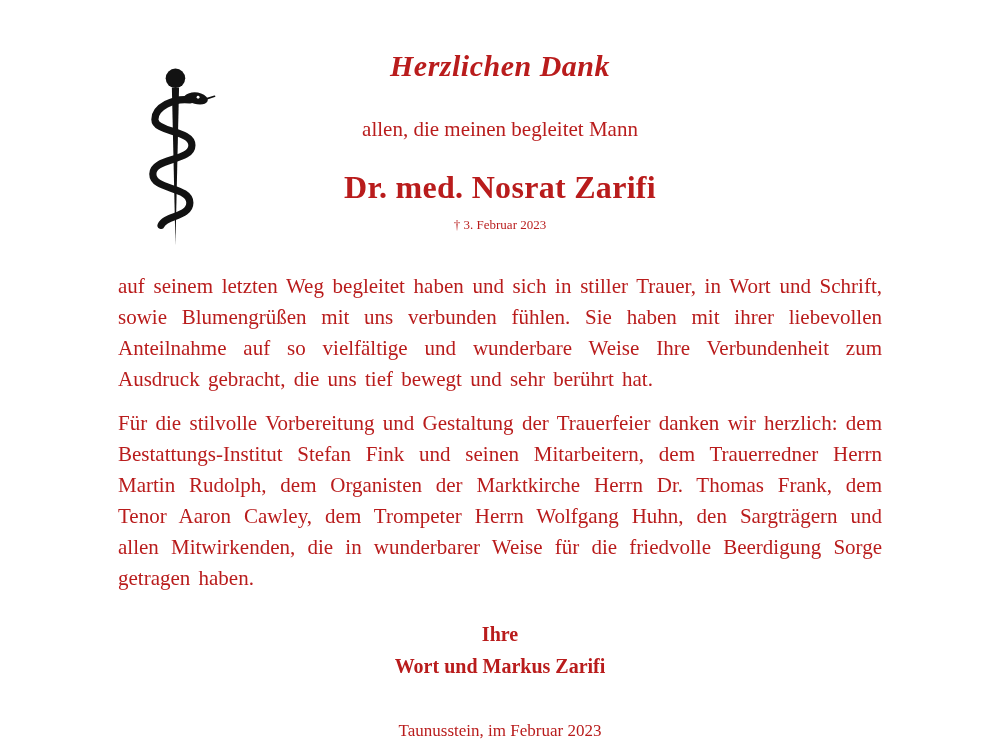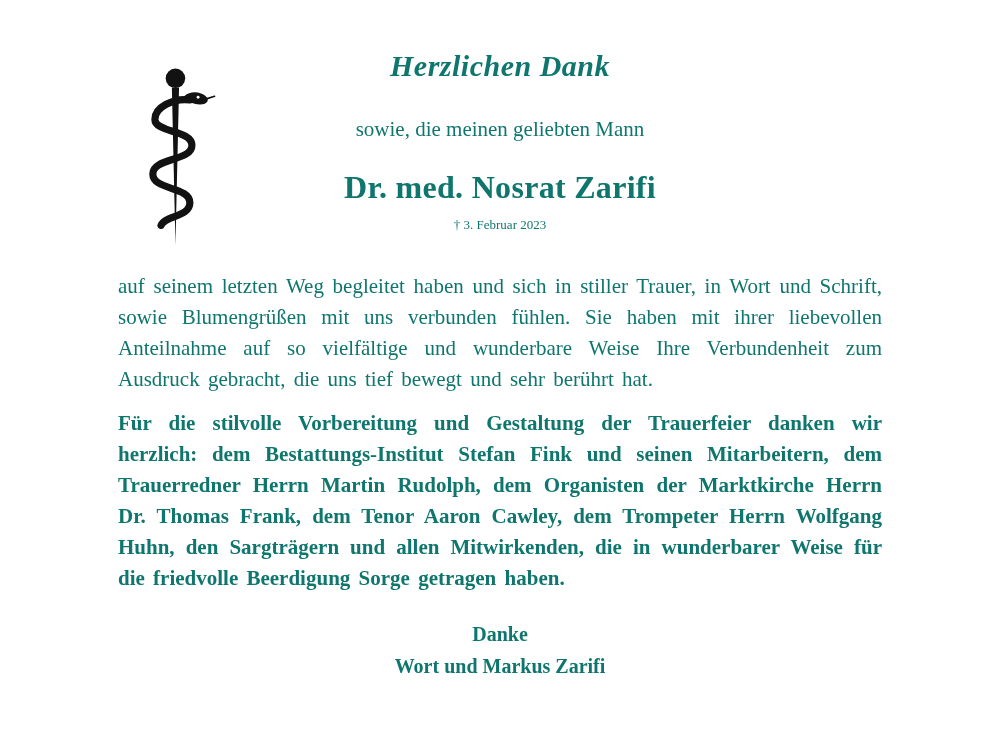--- a/index.html
+++ b/index.html
@@ -5,21 +5,21 @@
   html, body {
     margin: 0;
     padding: 0;
     background: #ffffff;
   }
   .page {
     position: relative;
     width: 1000px;
     height: 756px;
     background: #ffffff;
-    color: #0f766e;
+    color: #b91c1c;
     font-family: "Liberation Serif", "DejaVu Serif", serif;
     overflow: hidden;
   }
   .asclepius {
     position: absolute;
     left: 138px;
     top: 68px;
     width: 78px;
     height: 180px;
   }
@@ -53,21 +53,21 @@
   .body-text {
     margin: 34px 118px 8px 118px;
   }
   .body-text p {
     margin: 0;
     font-size: 21px;
     line-height: 31px;
     text-align: justify;
     word-spacing: 3px;
   }
-  .body-text p + p { margin-top: 13px; font-weight: bold; }
+  .body-text p + p { margin-top: 13px; }
   .signoff {
     margin-top: 24px;
     text-align: center;
     font-weight: bold;
   }
   .signoff p {
     margin: 0;
     font-size: 20px;
     line-height: 32px;
   }
@@ -91,29 +91,30 @@
         <path d="M45,27 C50,22 61,22.5 66,28 C69,31 67.5,35.5 60,35.5 C52,35.5 47,32 45,27 Z"></path>
       </g>
       <path d="M66,30 L74,27.5" stroke="#121212" stroke-width="1.6" fill="none" stroke-linecap="round"></path>
       <circle cx="58" cy="28.5" r="1.4" fill="#ffffff"></circle>
       <path d="M50,31 C34,29 16,38 16,50 C16,63 52,60 52,75 C52,91 14,87 14,103 C14,119 50,115 50,131 C50,145 26,143 22,153" fill="none" stroke="#121212" stroke-width="7" stroke-linecap="round"></path>
     </svg>
   </div>
 
   <div class="header">
     <h1 class="title">Herzlichen Dank</h1>
-    <p class="intro">sowie, die meinen geliebten Mann</p>
+    <p class="intro">allen, die meinen begleitet Mann</p>
     <h2 class="deceased">Dr. med. Nosrat Zarifi</h2>
     <p class="death-date">† 3. Februar 2023</p>
   </div>
 
   <div class="body-text">
     <p>auf seinem letzten Weg begleitet haben und sich in stiller Trauer, in Wort und Schrift, sowie Blumengrüßen mit uns verbunden fühlen. Sie haben mit ihrer liebevollen Anteilnahme auf so vielfältige und wunderbare Weise Ihre Verbundenheit zum Ausdruck gebracht, die uns tief bewegt und sehr berührt hat.</p>
     <p>Für die stilvolle Vorbereitung und Gestaltung der Trauerfeier danken wir herzlich: dem Bestattungs-Institut Stefan Fink und seinen Mitarbeitern, dem Trauerredner Herrn Martin Rudolph, dem Organisten der Marktkirche Herrn Dr. Thomas Frank, dem Tenor Aaron Cawley, dem Trompeter Herrn Wolfgang Huhn, den Sargträgern und allen Mitwirkenden, die in wunderbarer Weise für die friedvolle Beerdigung Sorge getragen haben.</p>
   </div>
 
   <div class="signoff">
-    <p>Danke</p>
+    <p>Ihre</p>
     <p>Wort und Markus Zarifi</p>
   </div>
 
+  <p class="place-date">Taunusstein, im Februar 2023</p>
 
 </div>
 
 </body></html>

